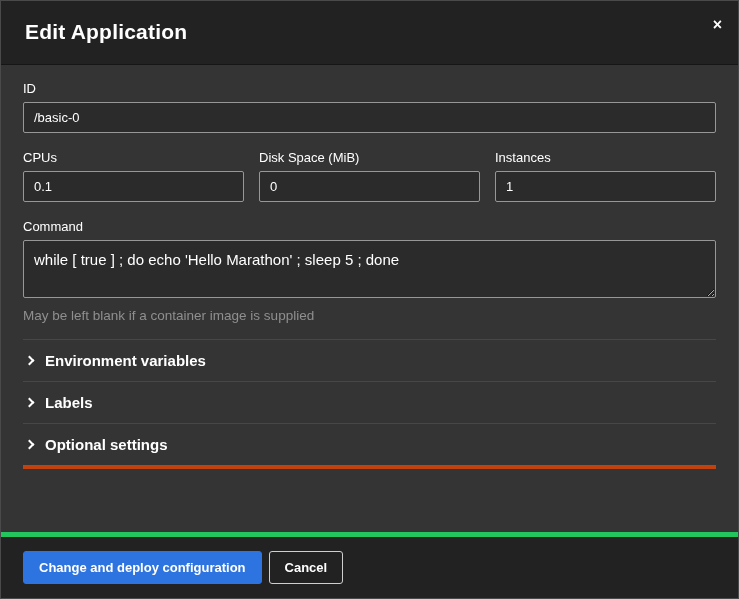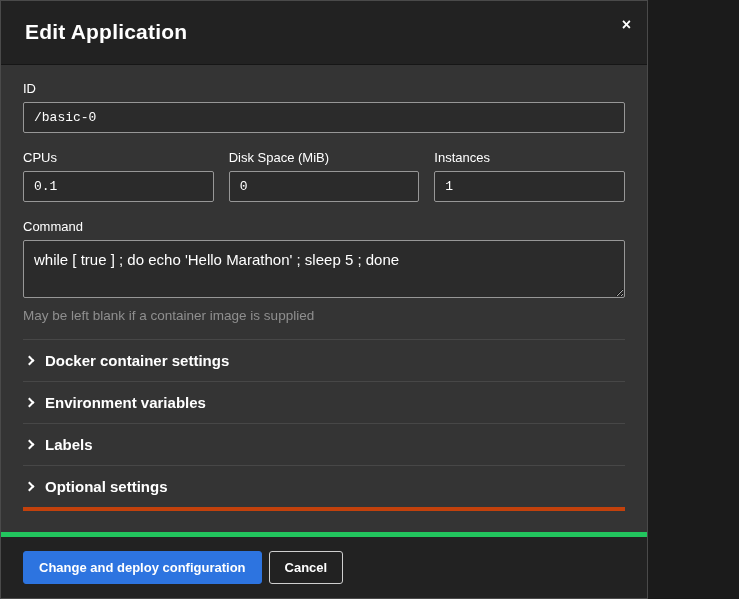--- a/index.html
+++ b/index.html
@@ -3,21 +3,21 @@
 <meta charset="utf-8">
 <style>
   * { box-sizing: border-box; margin: 0; padding: 0; }
   html, body {
     width: 739px; height: 599px;
     font-family: "Liberation Sans", sans-serif;
     background: #1b1b1b;
     overflow: hidden;
   }
   .modal {
-    width: 648px; height: 599px;
+    width: 739px; height: 599px;
     display: flex; flex-direction: column;
     background: var(--body_bg, #343434);
     border: 1px solid #4a4a4a;
     color: #ffffff;
   }
   .modal-header {
     background: var(--header_bg, #222222);
     padding: 19px 24px 20px 24px;
     position: relative;
     border-bottom: 1px solid #161616;
@@ -50,21 +50,21 @@
     color: #ffffff;
     margin-bottom: 6px;
   }
   .text-input {
     width: 100%;
     height: 31px;
     background: var(--input_bg, #2b2b2b);
     border: 1px solid var(--input_border, #979797);
     border-radius: 2px;
     color: #ffffff;
-    font-family: Liberation Mono, monospace;
+    font-family: Liberation Sans, sans-serif;
     font-size: 13px;
     padding: 5px 10px;
     outline: none;
   }
   .form-row {
     display: flex;
     gap: 15px;
     margin-top: 17px;
     align-items: flex-end;
   }
@@ -174,24 +174,20 @@
 
     <div class="form-group command-group">
       <label>Command</label>
       <textarea class="command-textarea" style="">while [ true ] ; do echo 'Hello Marathon' ; sleep 5 ; done</textarea>
       <div class="help-text">May be left blank if a container image is supplied</div>
     </div>
 
     <div class="sections">
       <div class="section-row">
         <span class="chevron"></span>
-        <span class="section-label">Docker container settings</span>
-      </div>
-      <div class="section-row">
-        <span class="chevron"></span>
         <span class="section-label">Environment variables</span>
       </div>
       <div class="section-row">
         <span class="chevron"></span>
         <span class="section-label">Labels</span>
       </div>
       <div class="section-row">
         <span class="chevron"></span>
         <span class="section-label">Optional settings</span>
       </div>

